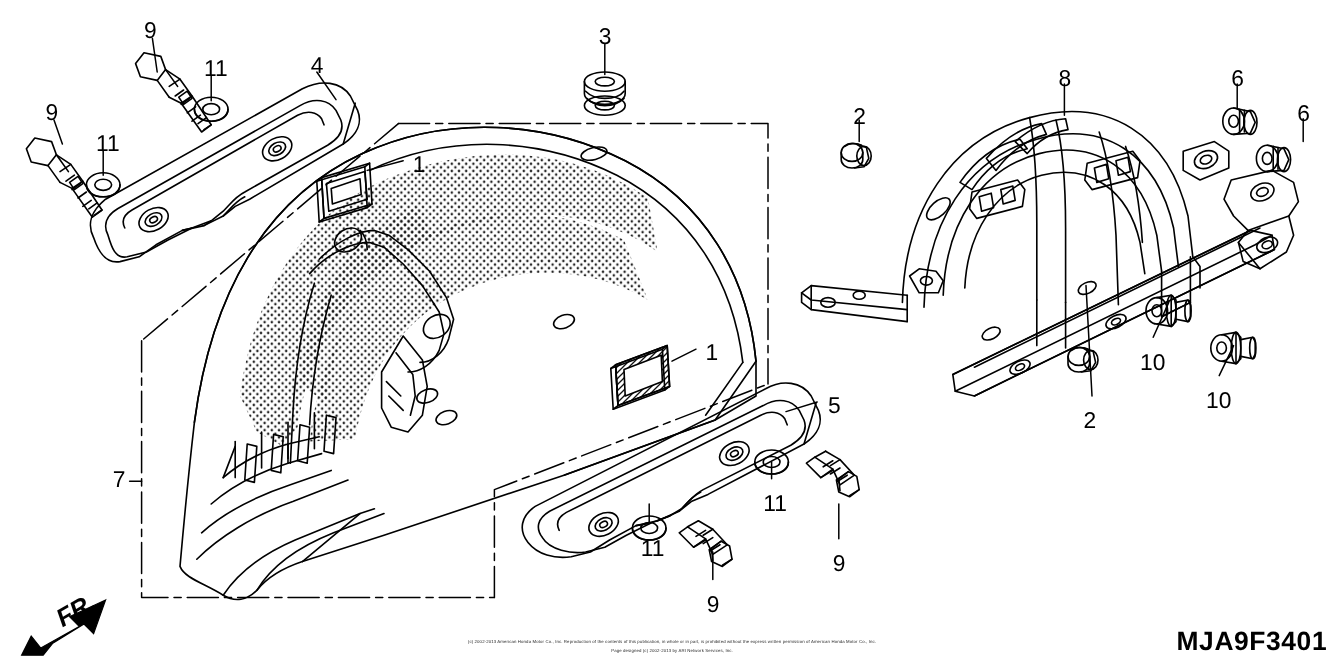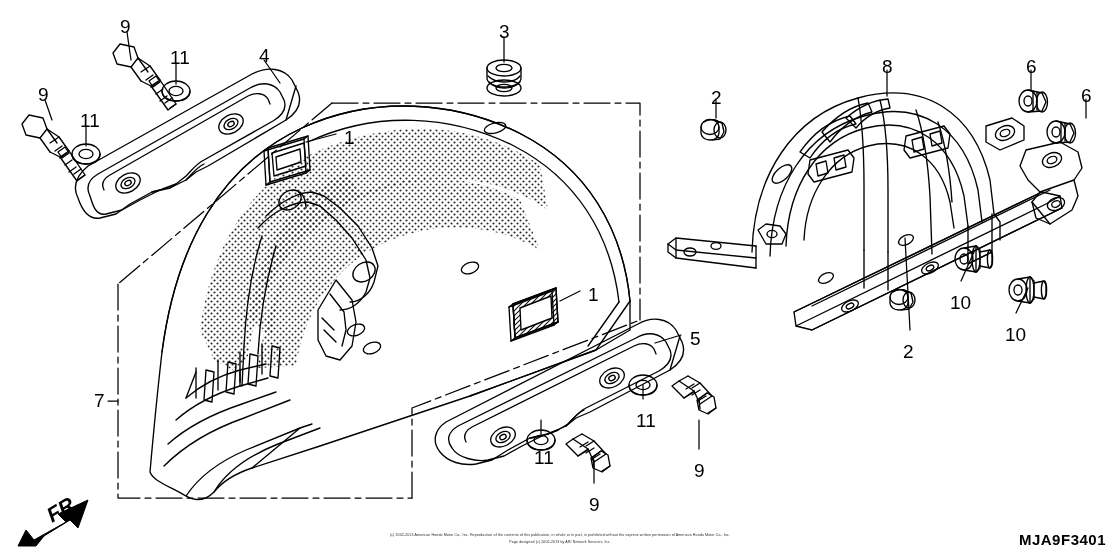--- a/index.html
+++ b/index.html
@@ -2,21 +2,21 @@
 <html><head>
 <meta charset="utf-8">
 <style>
   html,body{margin:0;padding:0;background:#fff;}
   body{width:1120px;height:560px;overflow:hidden;
        font-family:"Liberation Sans",sans-serif;color:#000;}
   #sheet{position:relative;width:1120px;height:560px;background:#ffffff;}
   #art{position:absolute;left:0;top:0;}
   .cap{position:absolute;font-size:19px;font-weight:400;color:#000;
        font-family:"Liberation Sans",sans-serif;line-height:1;}
-  .pn{position:absolute;right:14px;bottom:12px;font-size:15px;
+  .pn{position:absolute;right:14px;bottom:12px;font-size:22px;
       font-weight:700;letter-spacing:.5px;}
   .copy{position:absolute;left:0;right:0;bottom:14px;text-align:center;
         font-size:3.6px;line-height:1.9;color:#2a2a2a;letter-spacing:.1px;}
   .copy div{white-space:nowrap;}
 </style>
 </head>
 <body>
 
 <div id="sheet">
 

